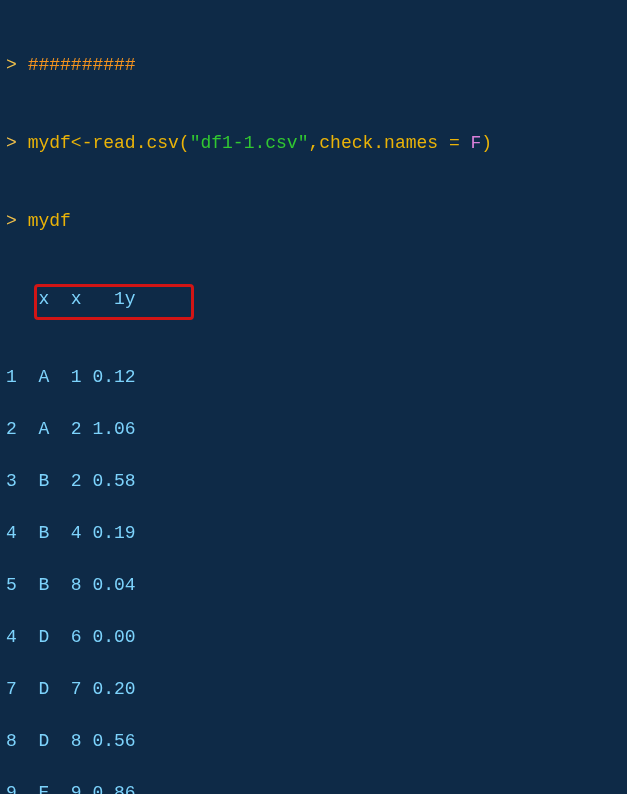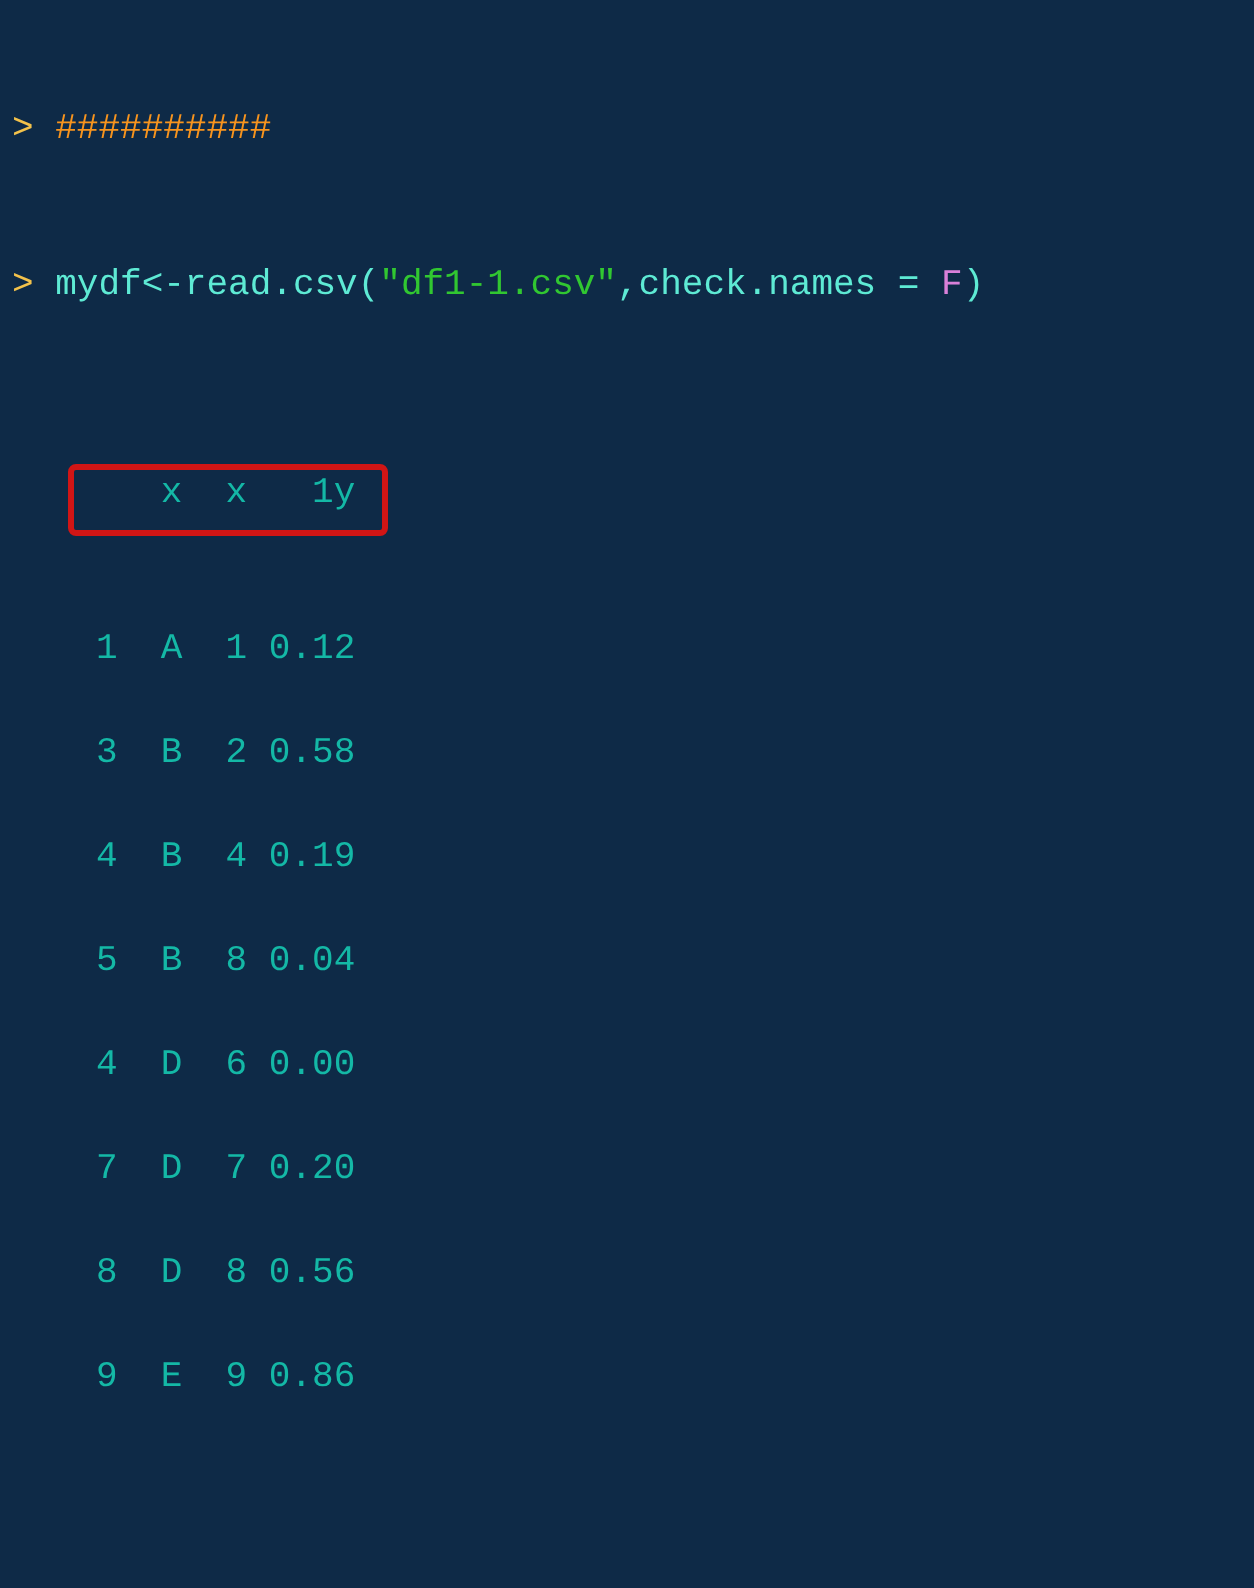--- a/index.html
+++ b/index.html
@@ -15,34 +15,33 @@
     overflow: hidden;
   }
   .console {
     padding: 0 6px;
     white-space: pre;
   }
   .prompt {
     color: #f3c24b;
   }
   .r-code {
-    color: #5eead4;
+    color: #eab308;
   }
   .r-string {
     color: #31c731;
   }
   .r-logical {
     color: #d980d9;
   }
   .comment-hash {
     color: #f7941e;
   }
   .output {
-    color: #14b8a6;
-    margin-left: 42px;
+    color: #7dd3fc;
   }
   .row {
     position: relative;
   }
   .redbox {
     position: absolute;
     border: 3px solid #d11515;
     border-radius: 4px;
     pointer-events: none;
   }
@@ -55,24 +54,26 @@
 </style>
 </head>
 <body>
 
 <div class="console">
 
 <div class="row"><span class="prompt">&gt;</span> <span class="comment-hash">##########</span></div>
 
 <div class="row"><span class="prompt">&gt;</span> <span class="r-code">mydf&lt;-read.csv(</span><span class="r-string">"df1-1.csv"</span><span class="r-code">,check.names = </span><span class="r-logical">F</span><span class="r-code">)</span></div>
 
+<div class="row"><span class="prompt">&gt;</span> <span class="r-code">mydf</span></div>
 
 <div class="row"><span class="output">   x  x   1y</span><div class="redbox box1"></div></div>
 
 <div class="row"><span class="output">1  A  1 0.12</span></div>
+<div class="row"><span class="output">2  A  2 1.06</span></div>
 <div class="row"><span class="output">3  B  2 0.58</span></div>
 <div class="row"><span class="output">4  B  4 0.19</span></div>
 <div class="row"><span class="output">5  B  8 0.04</span></div>
 <div class="row"><span class="output">4  D  6 0.00</span></div>
 <div class="row"><span class="output">7  D  7 0.20</span></div>
 <div class="row"><span class="output">8  D  8 0.56</span></div>
 <div class="row"><span class="output">9  E  9 0.86</span></div>
 
 
 

